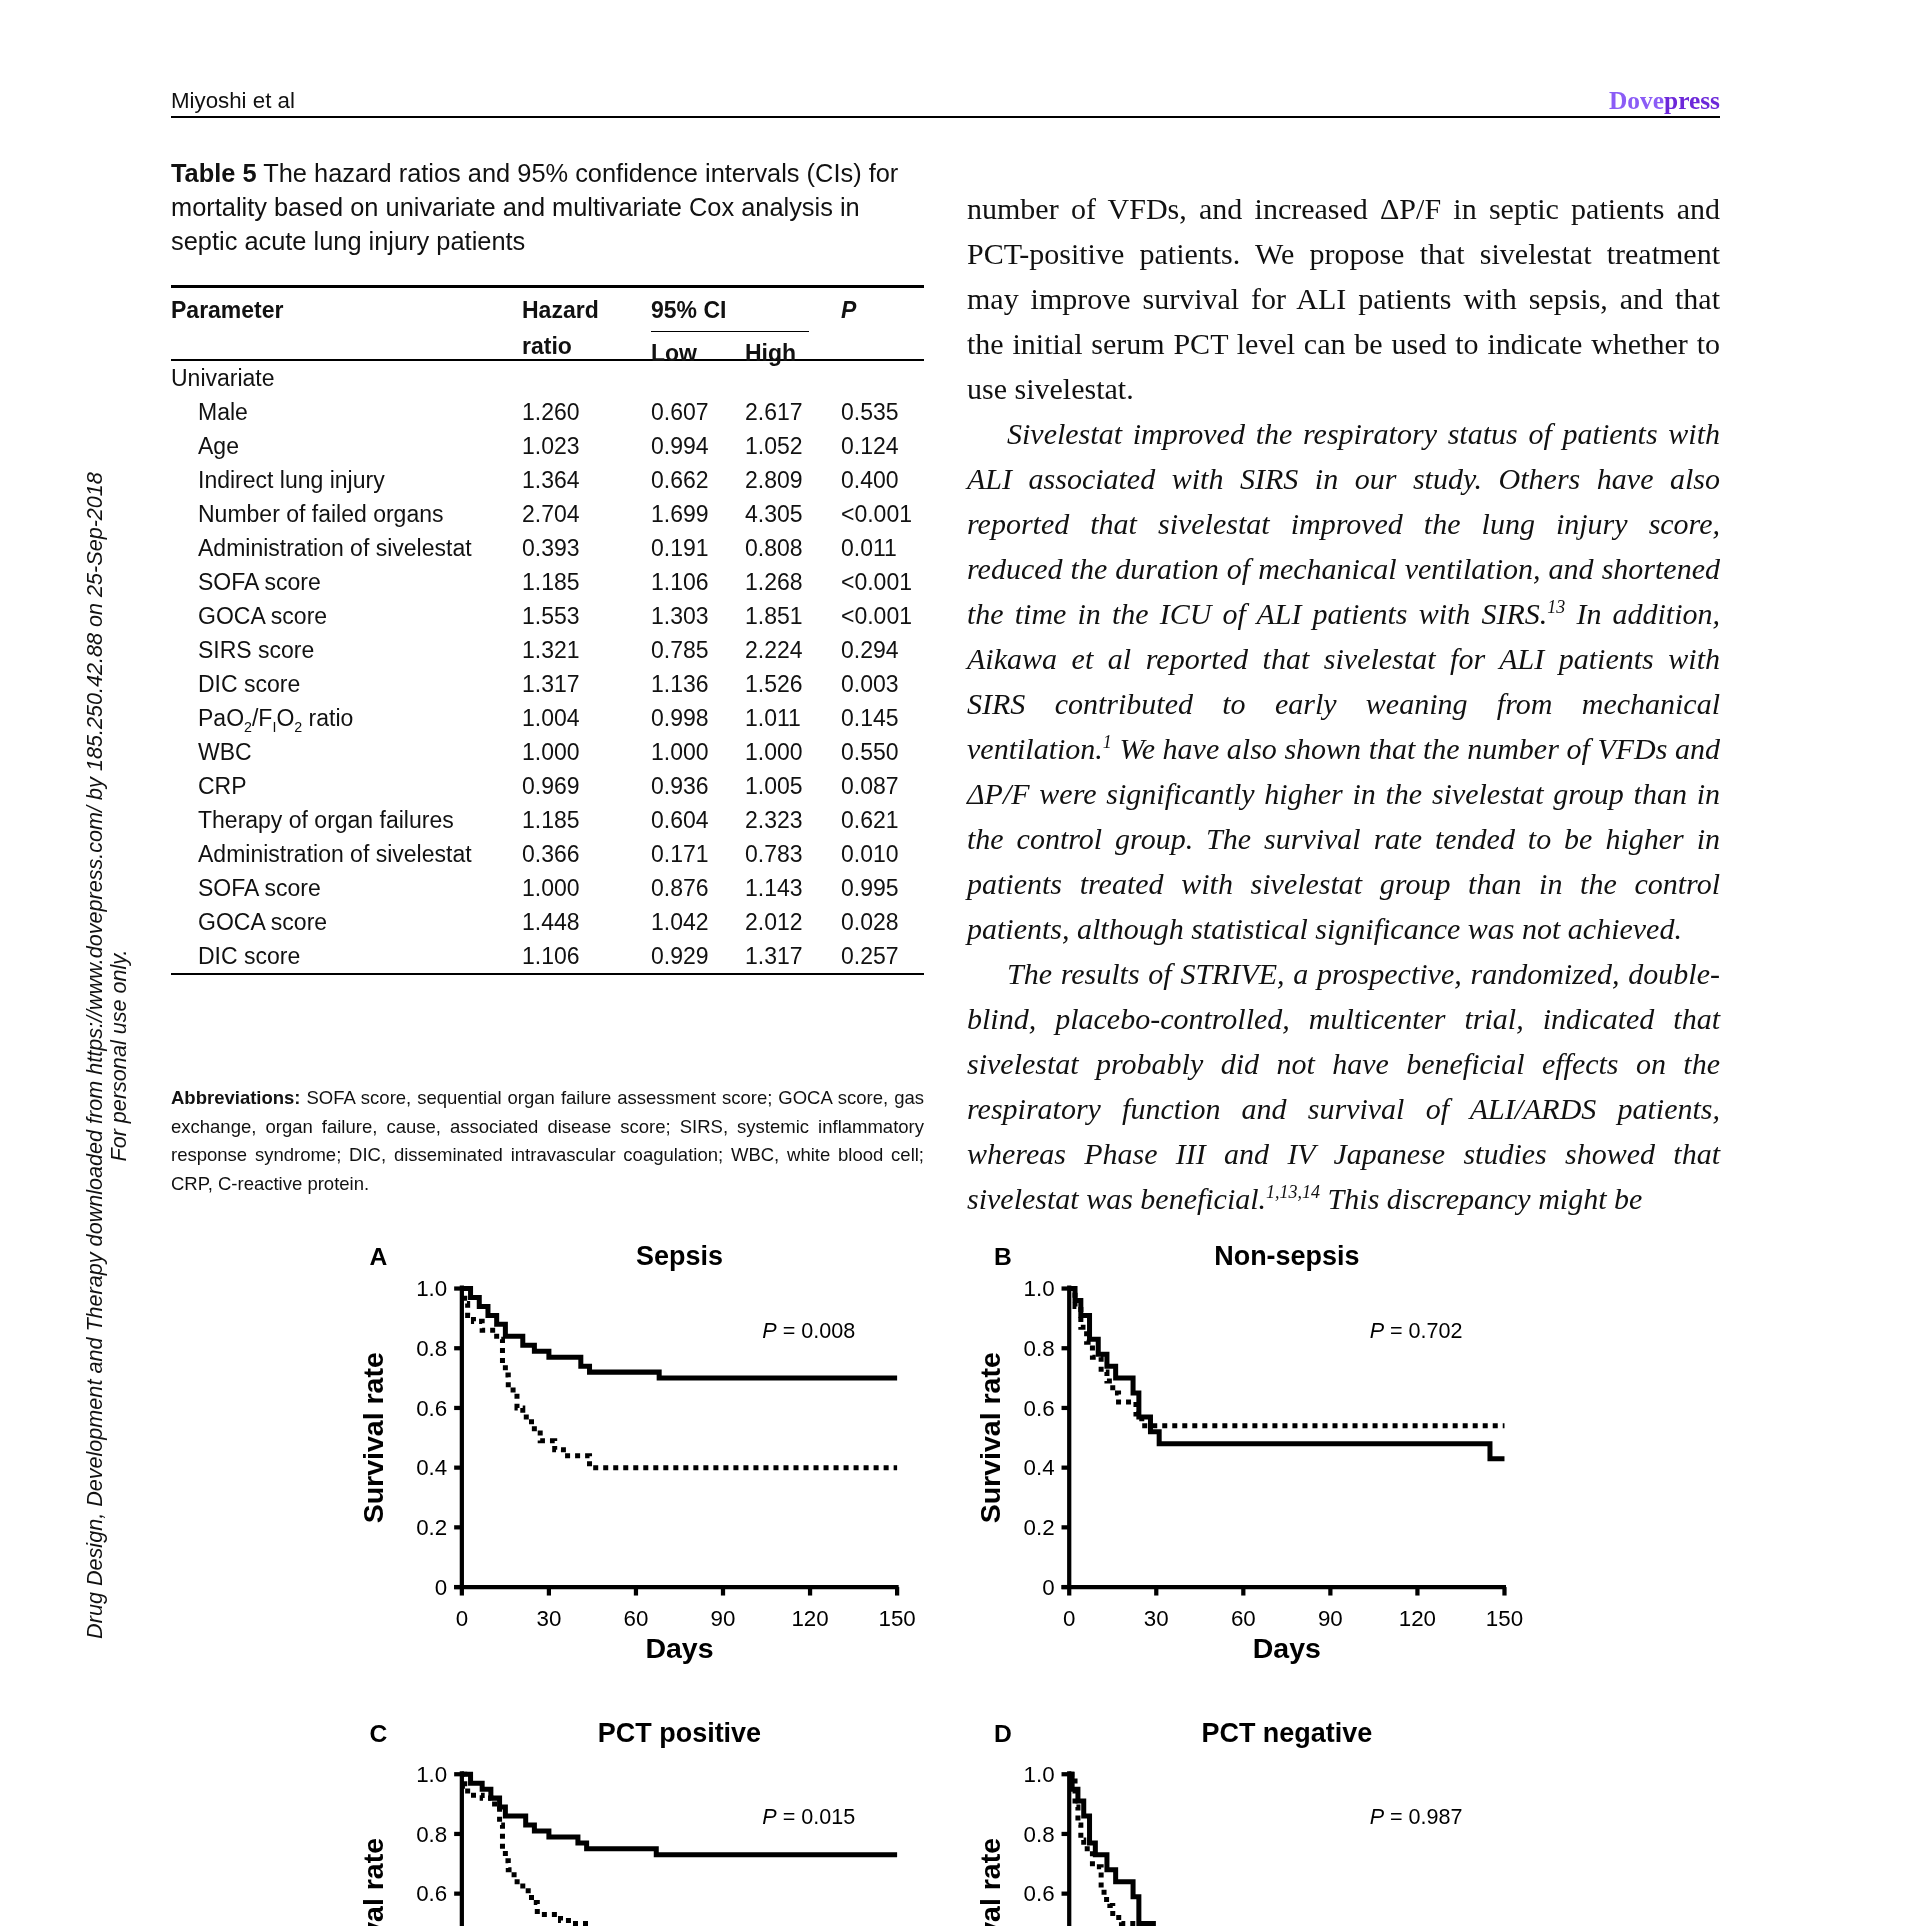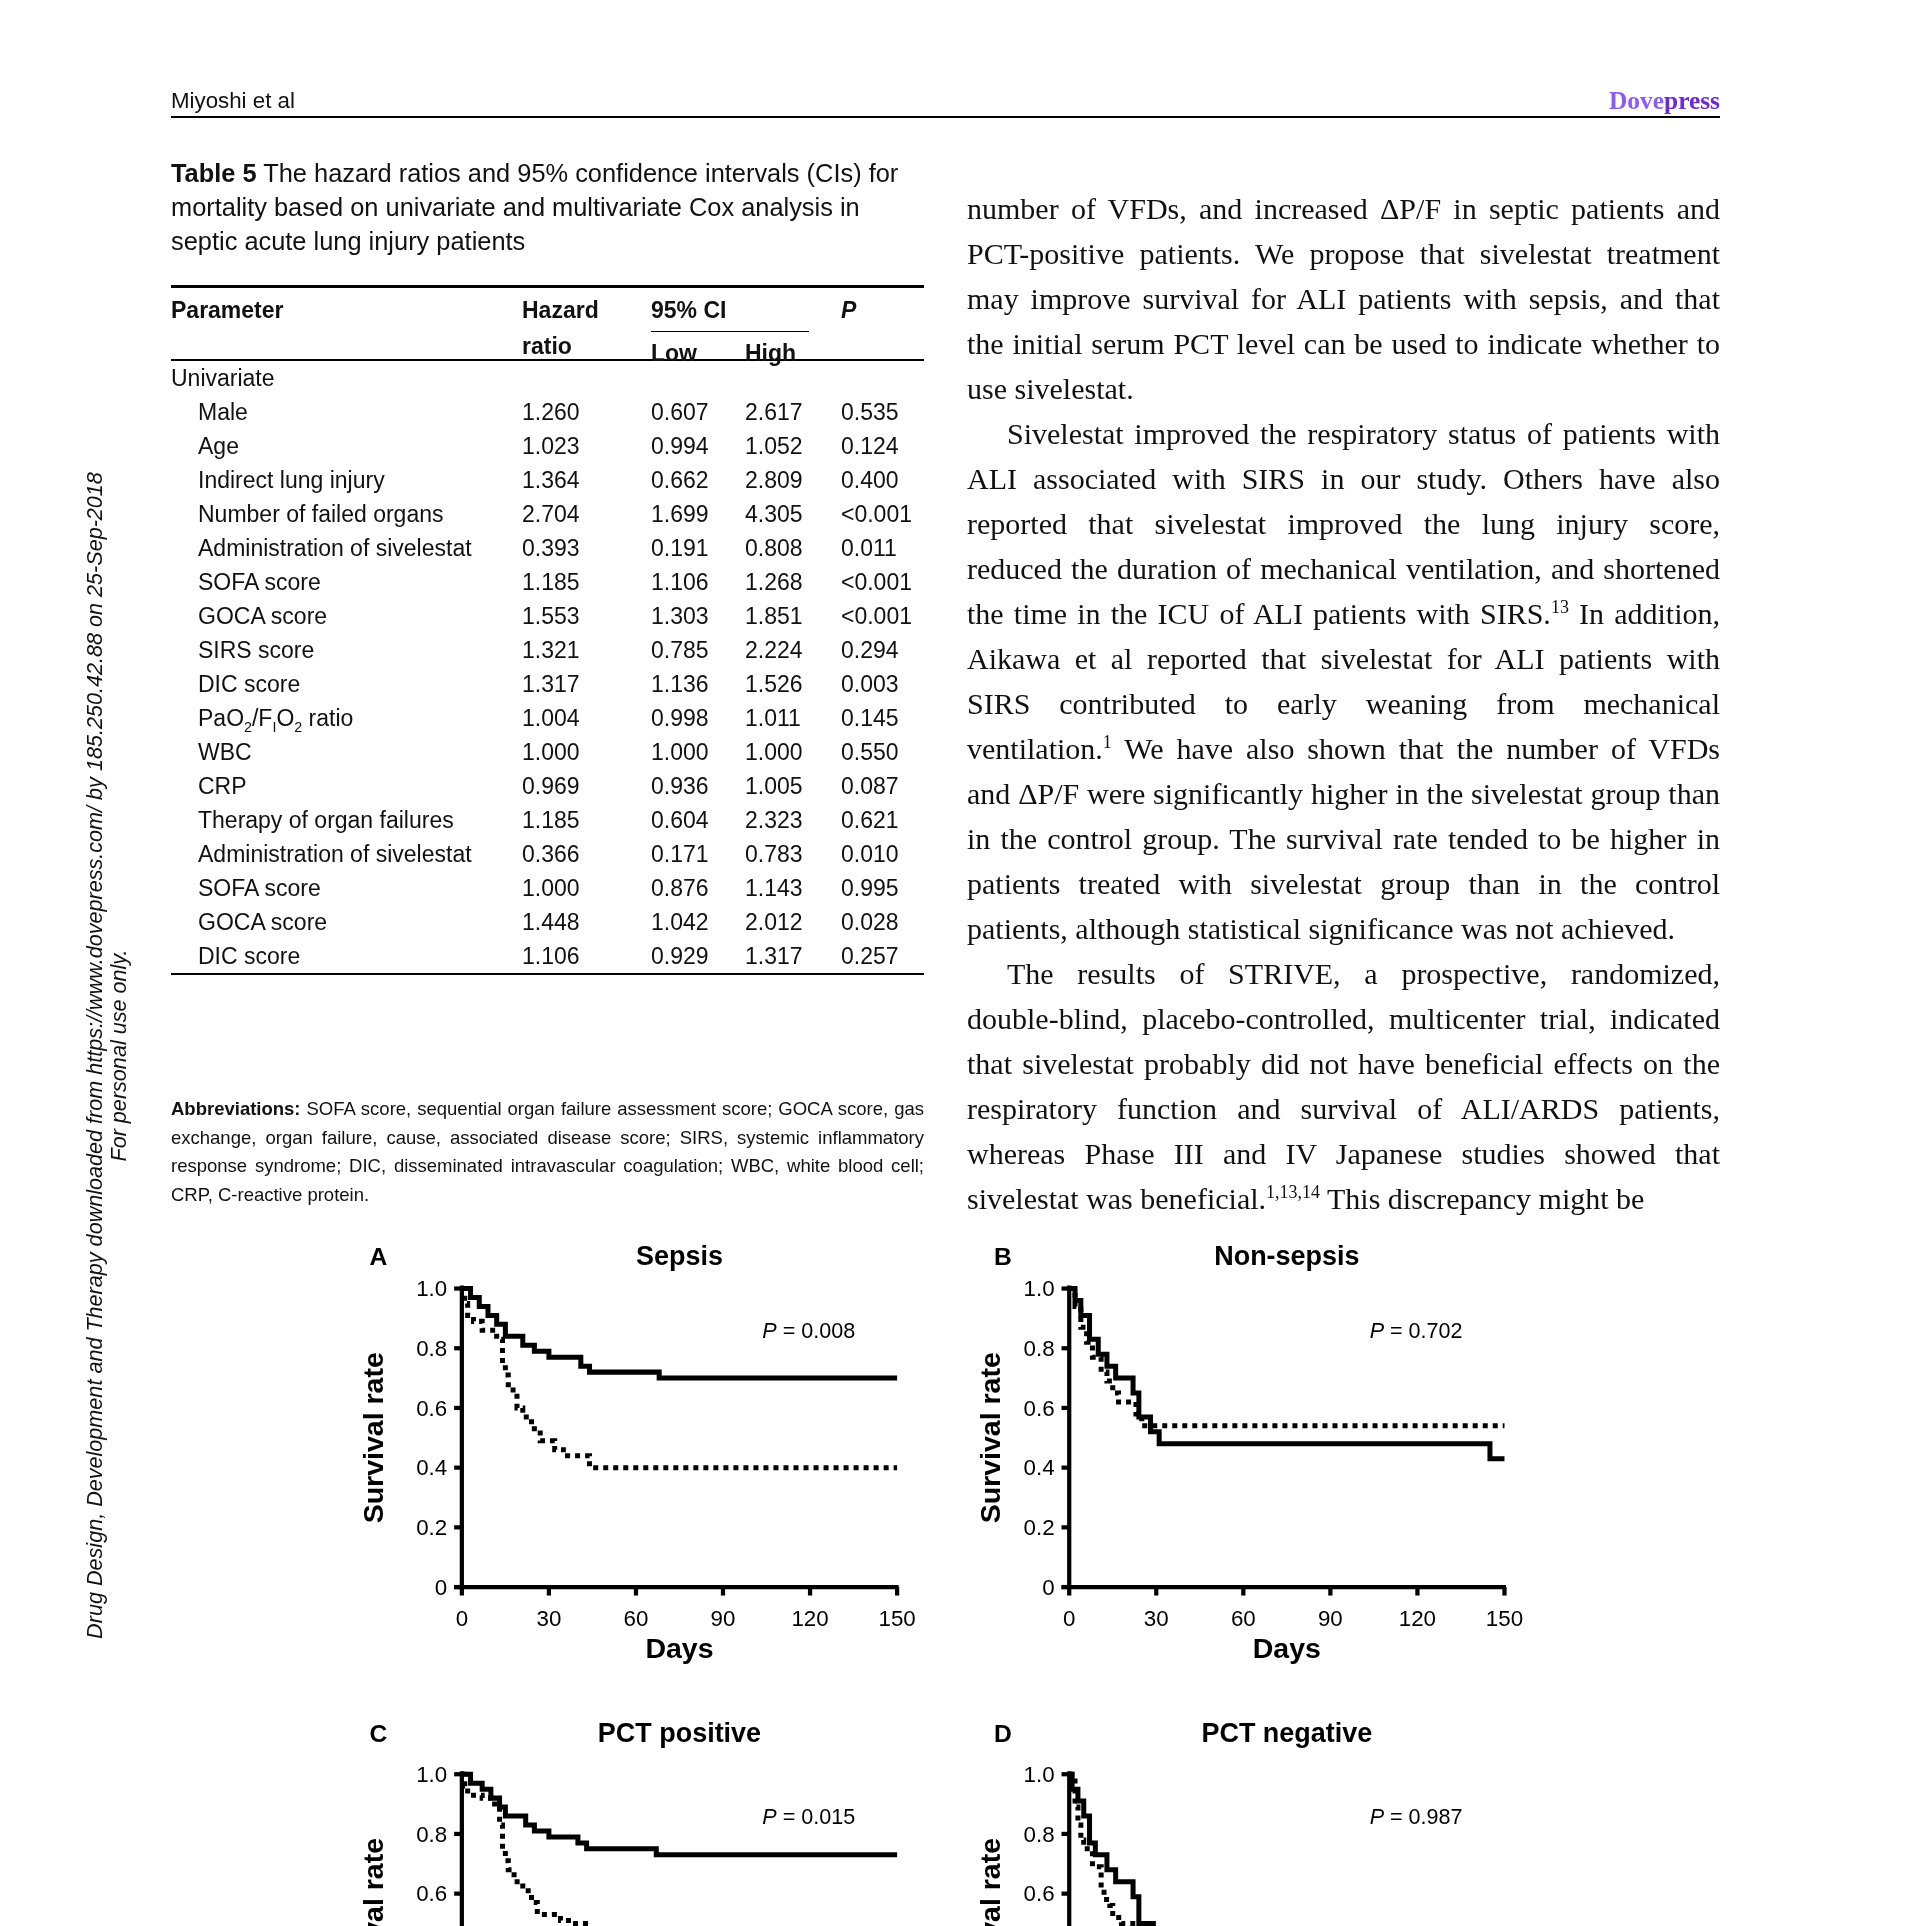--- a/index.html
+++ b/index.html
@@ -16,26 +16,26 @@
   #tbl{left:171px;top:285px;width:753px;font-family:"Liberation Sans",sans-serif;font-size:23px;}
   #tbl .rule-top{height:2.7px;background:#000;width:100%;}
   #tbl .rule-mid{height:2.3px;background:#000;width:100%;}
   #tbl .head{position:relative;height:71px;}
   #tbl .head div{position:absolute;font-weight:bold;}
   #tbl .ci-line{position:absolute;left:480px;top:43px;width:158px;height:1.5px;background:#000;}
   #tbl .row{position:relative;height:34px;line-height:34px;}
   #tbl .row span{position:absolute;top:0;}
   #tbl .c0{left:0;} #tbl .c0.ind{left:27px;}
   #tbl .c1{left:351px;} #tbl .c2{left:480px;} #tbl .c3{left:574px;} #tbl .c4{left:670px;}
-  #tbl-abbrev{left:171px;top:1084px;width:753px;font-family:"Liberation Sans",sans-serif;font-size:18.5px;line-height:28.5px;text-align:justify;margin-top:11px;}
+  #tbl-abbrev{left:171px;top:1084px;width:753px;font-family:"Liberation Sans",sans-serif;font-size:18.5px;line-height:28.5px;text-align:justify;}
 
   
   #body-text{left:967px;top:164px;width:753px;font-family:"Liberation Serif",serif;font-size:30px;line-height:45px;text-align:justify;margin-top:22px;}
   #body-text p{margin:0;}
-  #body-text p + p{text-indent:40px;}
+  #body-text p + p{text-indent:40px;font-style:italic;}
   sup{font-size:0.6em;line-height:0;}
 
   
   #watermark{left:83px;top:1718px;transform-origin:0 0;transform:rotate(-90deg);font-family:"Liberation Sans",sans-serif;font-style:italic;font-size:21.6px;line-height:24px;white-space:nowrap;text-align:center;width:1325px;}
 
   
   .chart{position:absolute;}
   .chart svg{display:block;}
 </style>
 </head>

